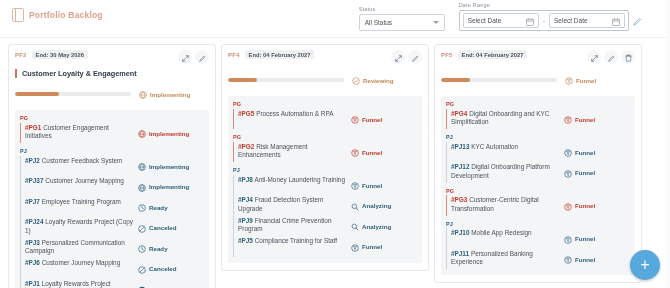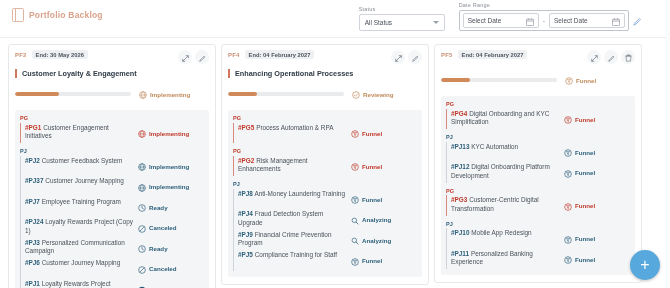--- a/index.html
+++ b/index.html
@@ -356,23 +356,20 @@
                 </svg></span>
      </div>
             <div class="icon-btn">
        <span><svg width="7" height="7" viewBox="0 0 10 10">
                   <path d="M1 9 L2.2 6.6 L7.2 1.6 L8.4 2.8 L3.4 7.8 Z" fill="none" stroke="#6b7480" stroke-width="0.9" stroke-linejoin="round"></path>
                 </svg></span>
      </div>
           </div>
     </div>
 
-    <div class="card-title-row">
-      <span class="card-title">Enhancing Operational Processes</span>
-    </div>
 
     <div class="progress-row">
       <div class="progress-track">
         <div class="progress-fill" style="width:25%"></div>
       </div>
       <span class="status-pill">
         <span><svg width="8" height="8" viewBox="0 0 12 12">
                 <circle cx="6" cy="6" r="5" fill="none" stroke="#c08a5a" stroke-width="1"></circle>
                 <path d="M3.6 6.2 L5.3 7.9 L8.5 4.2" fill="none" stroke="#c08a5a" stroke-width="1" stroke-linecap="round" stroke-linejoin="round"></path>
               </svg></span>

